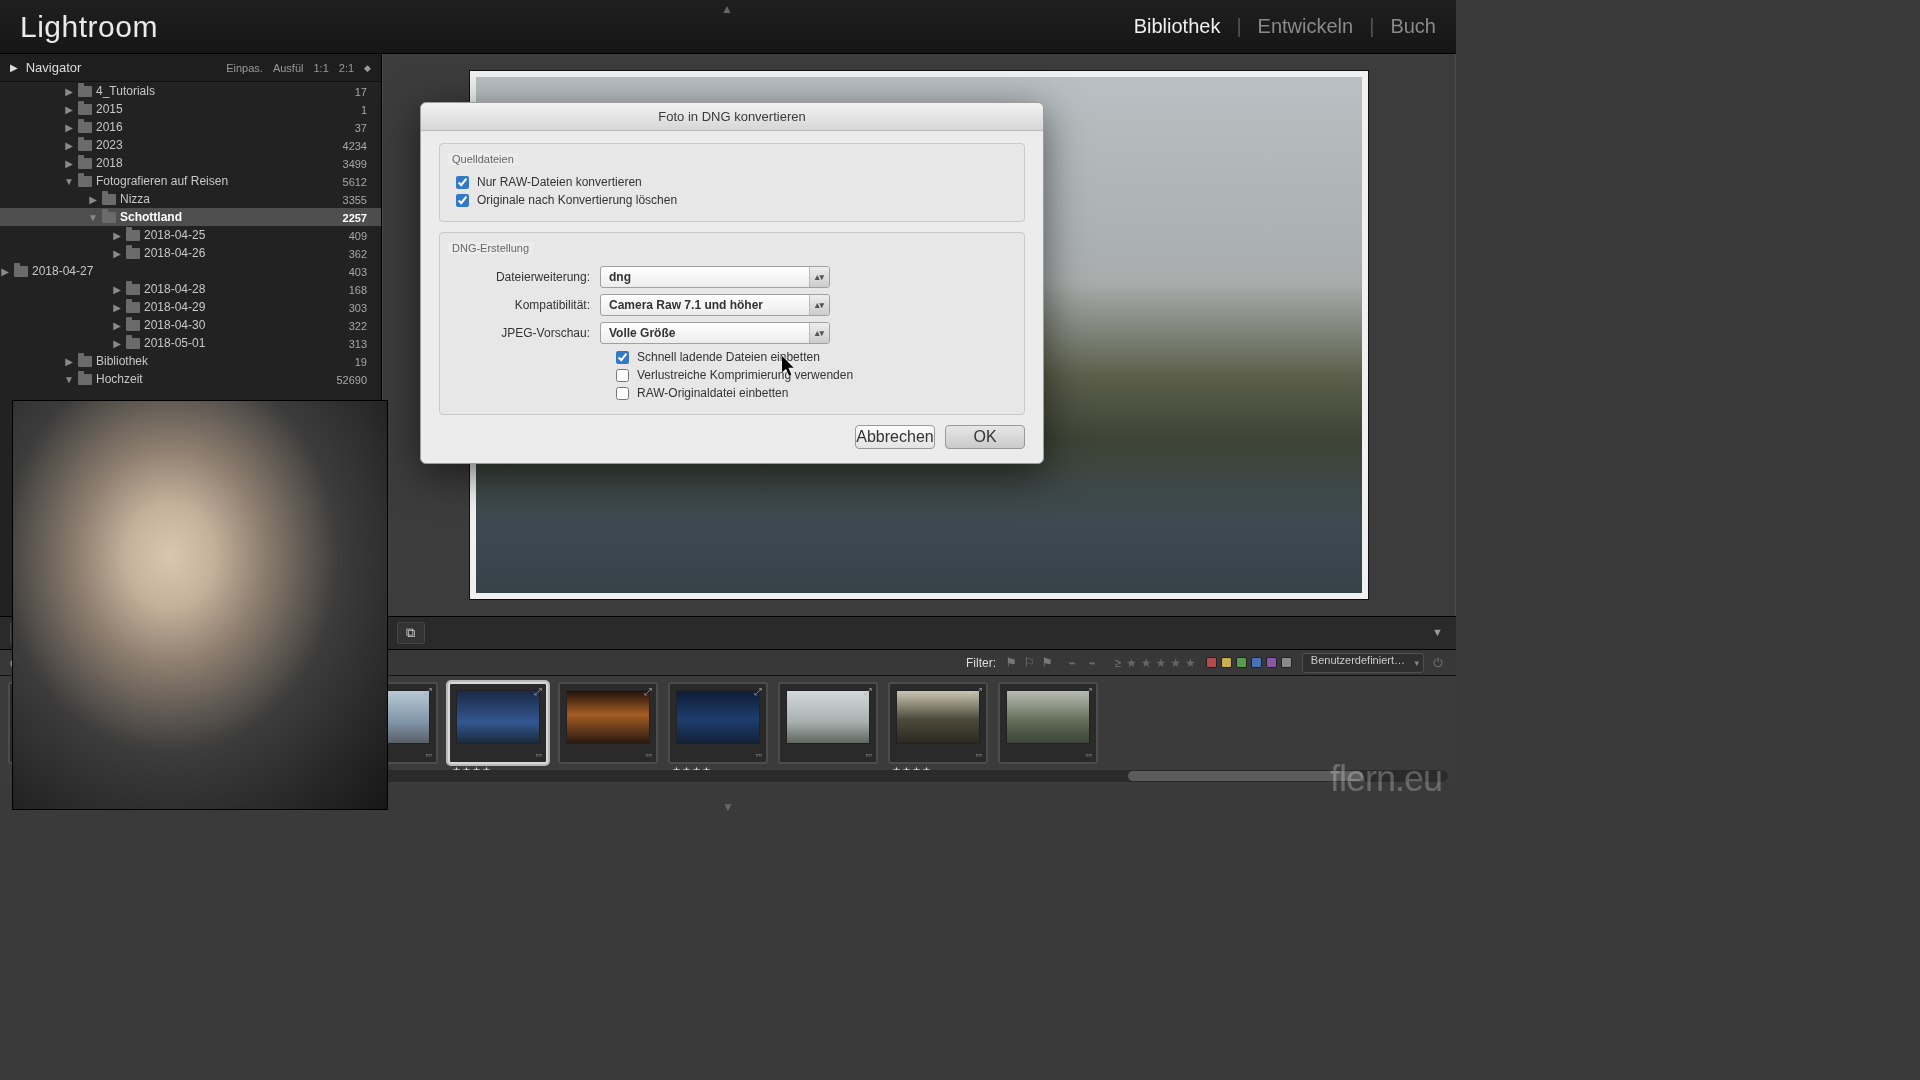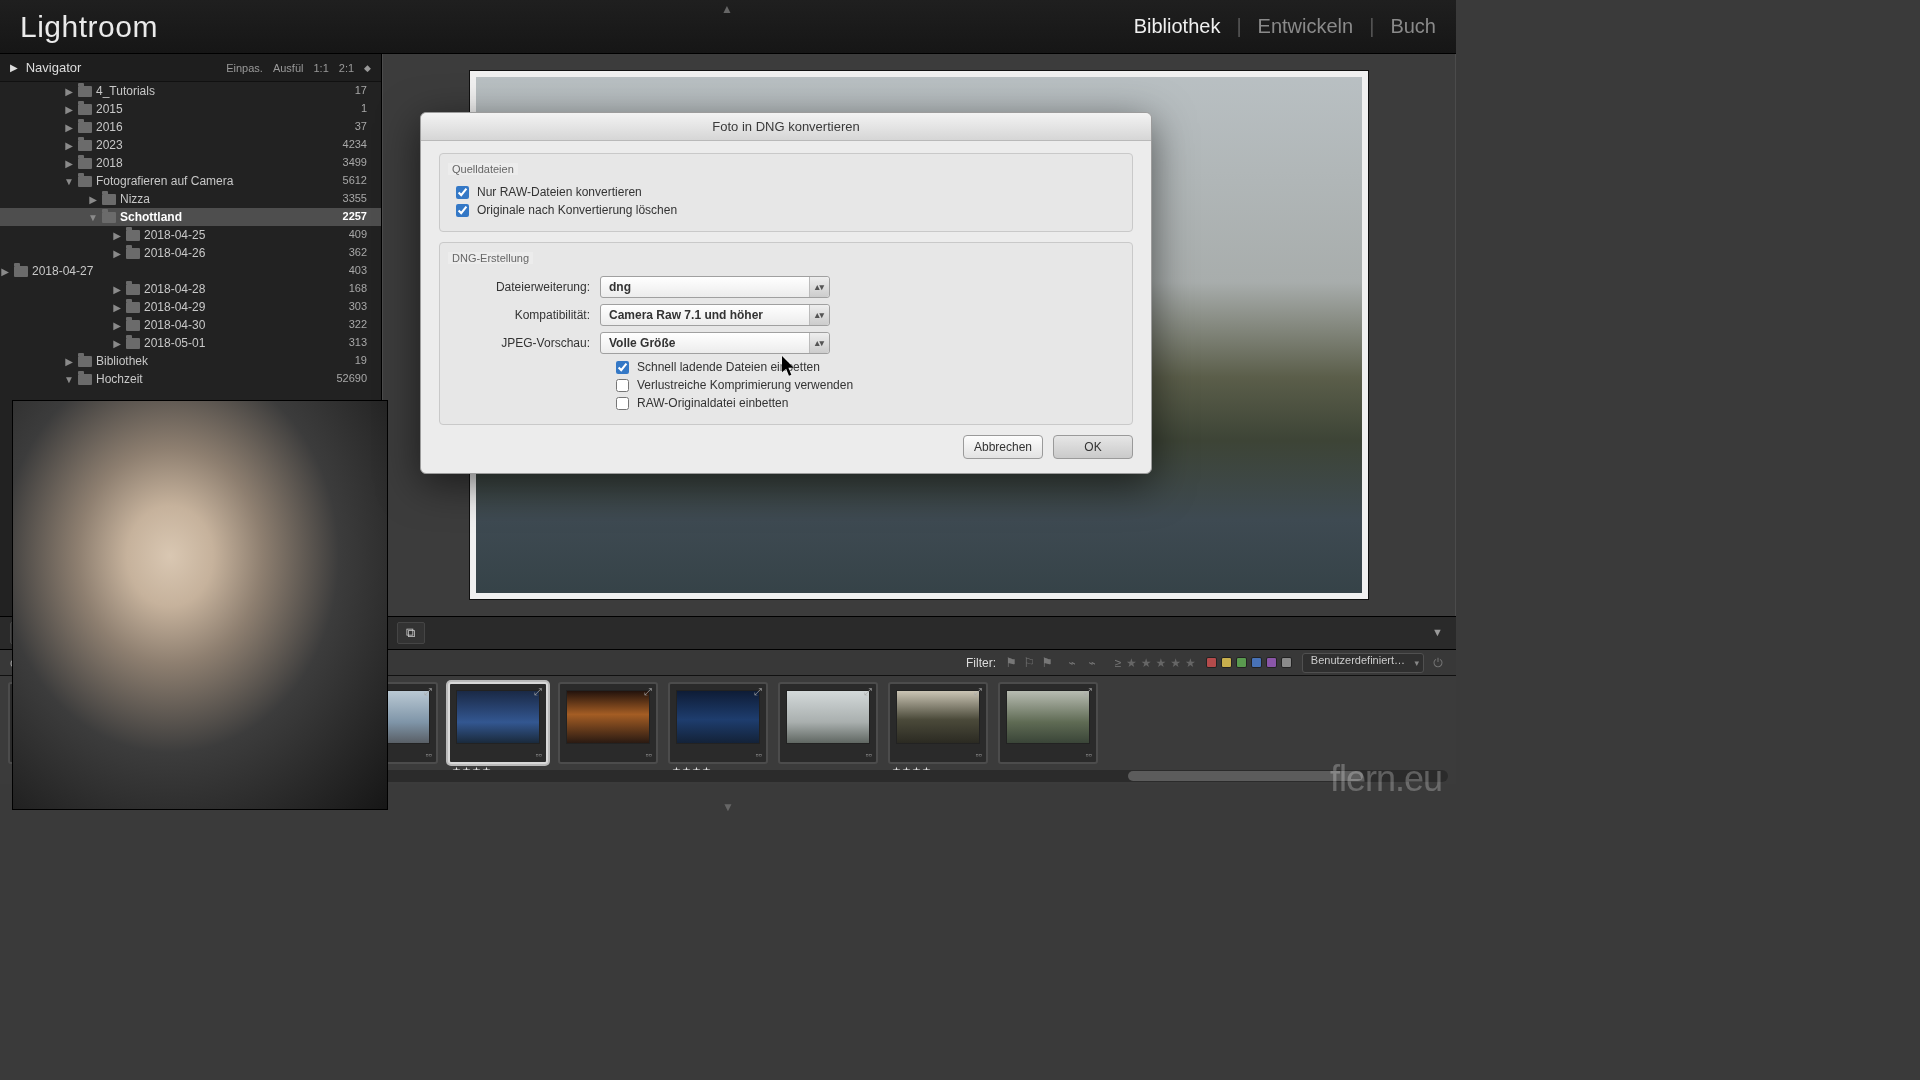--- a/index.html
+++ b/index.html
@@ -20,50 +20,50 @@
   .center-area { flex:1; background:#3c3c3c; border-left:1px solid #4b4b4b; border-right:1px solid #4b4b4b; display:flex; align-items:center; justify-content:center; position:relative; padding:10px;}
   .center-area .preview { width: 900px; height: 530px; background: linear-gradient(180deg, #b9c0c3 0%, #a8adac 40%, #5b5e4a 58%, #3d4436 70%, #3e4a52 85%, #354247 100%); border:1px solid #101010; box-shadow:inset 0 0 0 6px #f0f0f0;}
 
   
   .nav-head { height: 28px; display:flex; align-items:center; padding:0 10px; background:#1e1e1e; border-bottom:1px solid #111; font-size:13px; color:#ddd; justify-content:space-between;}
   .nav-head .nav-title { display:flex; align-items:center; gap:8px;}
   .nav-head .nav-opts { display:flex; gap:10px; font-size:11px; color:#999; align-items:center;}
   .nav-head .nav-opts span { cursor:pointer;}
 
   .folder-tree { font-size: 12px; overflow-y:auto; max-height: 320px; }
-  .folder-row { display:flex; align-items:flex-start; justify-content:space-between; padding: 2px 10px 2px 0; height:18px; cursor:pointer;}
+  .folder-row { display:flex; align-items:flex-end; justify-content:space-between; padding: 2px 10px 2px 0; height:18px; cursor:pointer;}
   .folder-row.selected { background:#4e4e4e; color:#fff; font-weight:600;}
   .folder-row .left { display:flex; align-items:center; gap:4px; }
   .folder-row .arrow { width:10px; text-align:center; color:#8a8a8a; font-size:10px;}
   .folder-row .arrow.down::before { content:"▼";}
   .folder-row .arrow.right::before { content:"▶";}
   .folder-row .foldericon { width:14px; height:11px; background:#6b6b6b; border-radius:1px; position:relative;}
   .folder-row .foldericon::before { content:""; position:absolute; top:-3px; left:0; width:6px; height:3px; background:#6b6b6b; border-radius:1px 1px 0 0;}
   .folder-row .count { color:#a8a8a8; font-size:11px; padding-right:4px;}
   .folder-row.selected .count { color:#fff; font-weight:600;}
 
   
   .webcam { position:absolute; left:12px; top:400px; width:376px; height:410px; background:#111; border:1px solid #000;}
   .webcam .content { width:100%; height:100%; background: radial-gradient(ellipse at 42% 38%, #d9c7b2 0%, #c6b29c 14%, #8e7f70 30%, #3c3c3c 55%, #161616 100%); display:flex; align-items:flex-end; justify-content:flex-end; color:#555; font-size:28px; font-weight:700; padding:8px 14px;}
 
   
-  .dialog { position:absolute; left:420px; top:112px; width:732px; background:#ececec; border:1px solid #9c9c9c; border-radius:6px; box-shadow:0 10px 40px rgba(0,0,0,.55); color:#333; font-size:12px;}
+  .dialog { position:absolute; left:420px; top:102px; width:624px; background:#ececec; border:1px solid #9c9c9c; border-radius:6px; box-shadow:0 10px 40px rgba(0,0,0,.55); color:#333; font-size:12px;}
   .dialog .titlebar { height:28px; background:linear-gradient(#f3f3f3,#d6d6d6); border-bottom:1px solid #b9b9b9; border-radius:6px 6px 0 0; display:flex; align-items:center; justify-content:center; font-size:13px; color:#3a3a3a;}
   .dialog .body { padding: 12px 18px 14px;}
   .dialog .group { border:1px solid #c9c9c9; border-radius:4px; padding: 8px 10px 10px; margin-bottom:10px; background:#e7e7e7;}
   .dialog .group h4 { font-weight:400; color:#666; font-size:11px; margin:-14px 0 6px -2px; background:#ececec; display:inline-block; padding:0 4px;}
   .dialog label.chk { display:flex; align-items:center; gap:8px; margin:4px 0 4px 6px; font-size:12px;}
   .dialog input[type=checkbox]{ width:13px; height:13px; accent-color:#3478c6;}
   .dialog .formrow { display:flex; align-items:center; margin:6px 0;}
   .dialog .formrow .lbl { width: 150px; text-align:right; padding-right:10px; color:#333;}
   .dialog .formrow .select { flex:0 0 230px; height:22px; background:linear-gradient(#fff,#ececec); border:1px solid #a0a0a0; border-radius:3px; display:flex; align-items:center; padding:0 8px; position:relative; font-size:12px; cursor:pointer;font-weight:bold;}
   .dialog .formrow .select .caret { position:absolute; right:0; top:0; width:20px; height:100%; background:linear-gradient(#eee,#ccc); border-left:1px solid #bbb; border-radius:0 3px 3px 0; display:flex; align-items:center; justify-content:center; font-size:9px; color:#555;}
   .dialog .sub-checks { margin-left: 160px;}
   .dialog .buttons { display:flex; justify-content:flex-end; gap:10px; margin-top:10px;}
-  .dialog .btn { min-width:80px; height:24px; border:1px solid #9a9a9a; border-radius:4px; background:linear-gradient(#fdfdfd,#e2e2e2); font-size:12px; display:flex; align-items:center; justify-content:center; cursor:pointer;}
+  .dialog .btn { min-width:80px; height:24px; border:1px solid #9a9a9a; border-radius:4px; background:linear-gradient(#fdfdfd,#e2e2e2); font-size:16px; display:flex; align-items:center; justify-content:center; cursor:pointer;}
   .dialog .btn.default { background:linear-gradient(#e6e6e6,#cacaca);}
   .cursor-arrow { position:absolute; left:782px; top:356px; width:14px; height:18px; pointer-events:none;}
   .cursor-arrow svg { filter: drop-shadow(0 0 1px #fff);}
 
   
   .toolbar { height: 34px; background:#2a2a2a; border-top:1px solid #000; border-bottom:1px solid #000; display:flex; align-items:center; padding:0 10px; gap:12px; color:#bcbcbc;}
   .toolbar .grp { display:flex; gap:3px;}
   .toolbar .tbtn { width:28px; height:22px; background:#333; border:1px solid #454545; border-radius:2px; display:flex; align-items:center; justify-content:center; font-size:13px; cursor:pointer; color:#ccc;}
   .toolbar .tbtn.active { background:#5a5a5a;}
   .toolbar .flag { font-size:16px; color:#e8e8e8;}
@@ -173,21 +173,21 @@
             <span class="arrow right"></span>
             <span class="foldericon"></span>
             <span>2018</span>
           </div>
           <span class="count">3499</span>
         </div>
         <div class="folder-row">
           <div class="left" style="padding-left:64px">
             <span class="arrow down"></span>
             <span class="foldericon"></span>
-            <span>Fotografieren auf Camera</span>
+            <span>Fotografieren auf Reisen</span>
           </div>
           <span class="count">5612</span>
         </div>
         <div class="folder-row">
           <div class="left" style="padding-left:88px">
             <span class="arrow right"></span>
             <span class="foldericon"></span>
             <span>Nizza</span>
           </div>
           <span class="count">3355</span>

